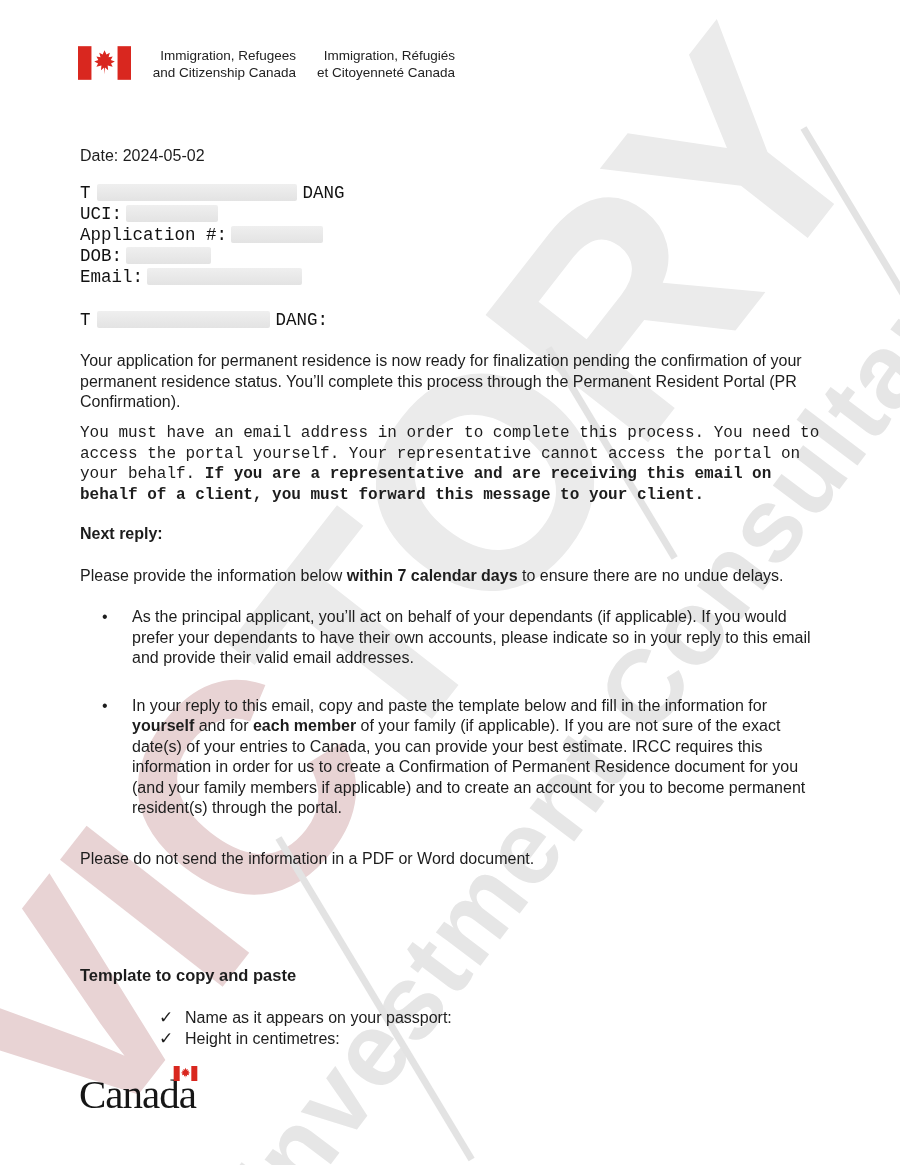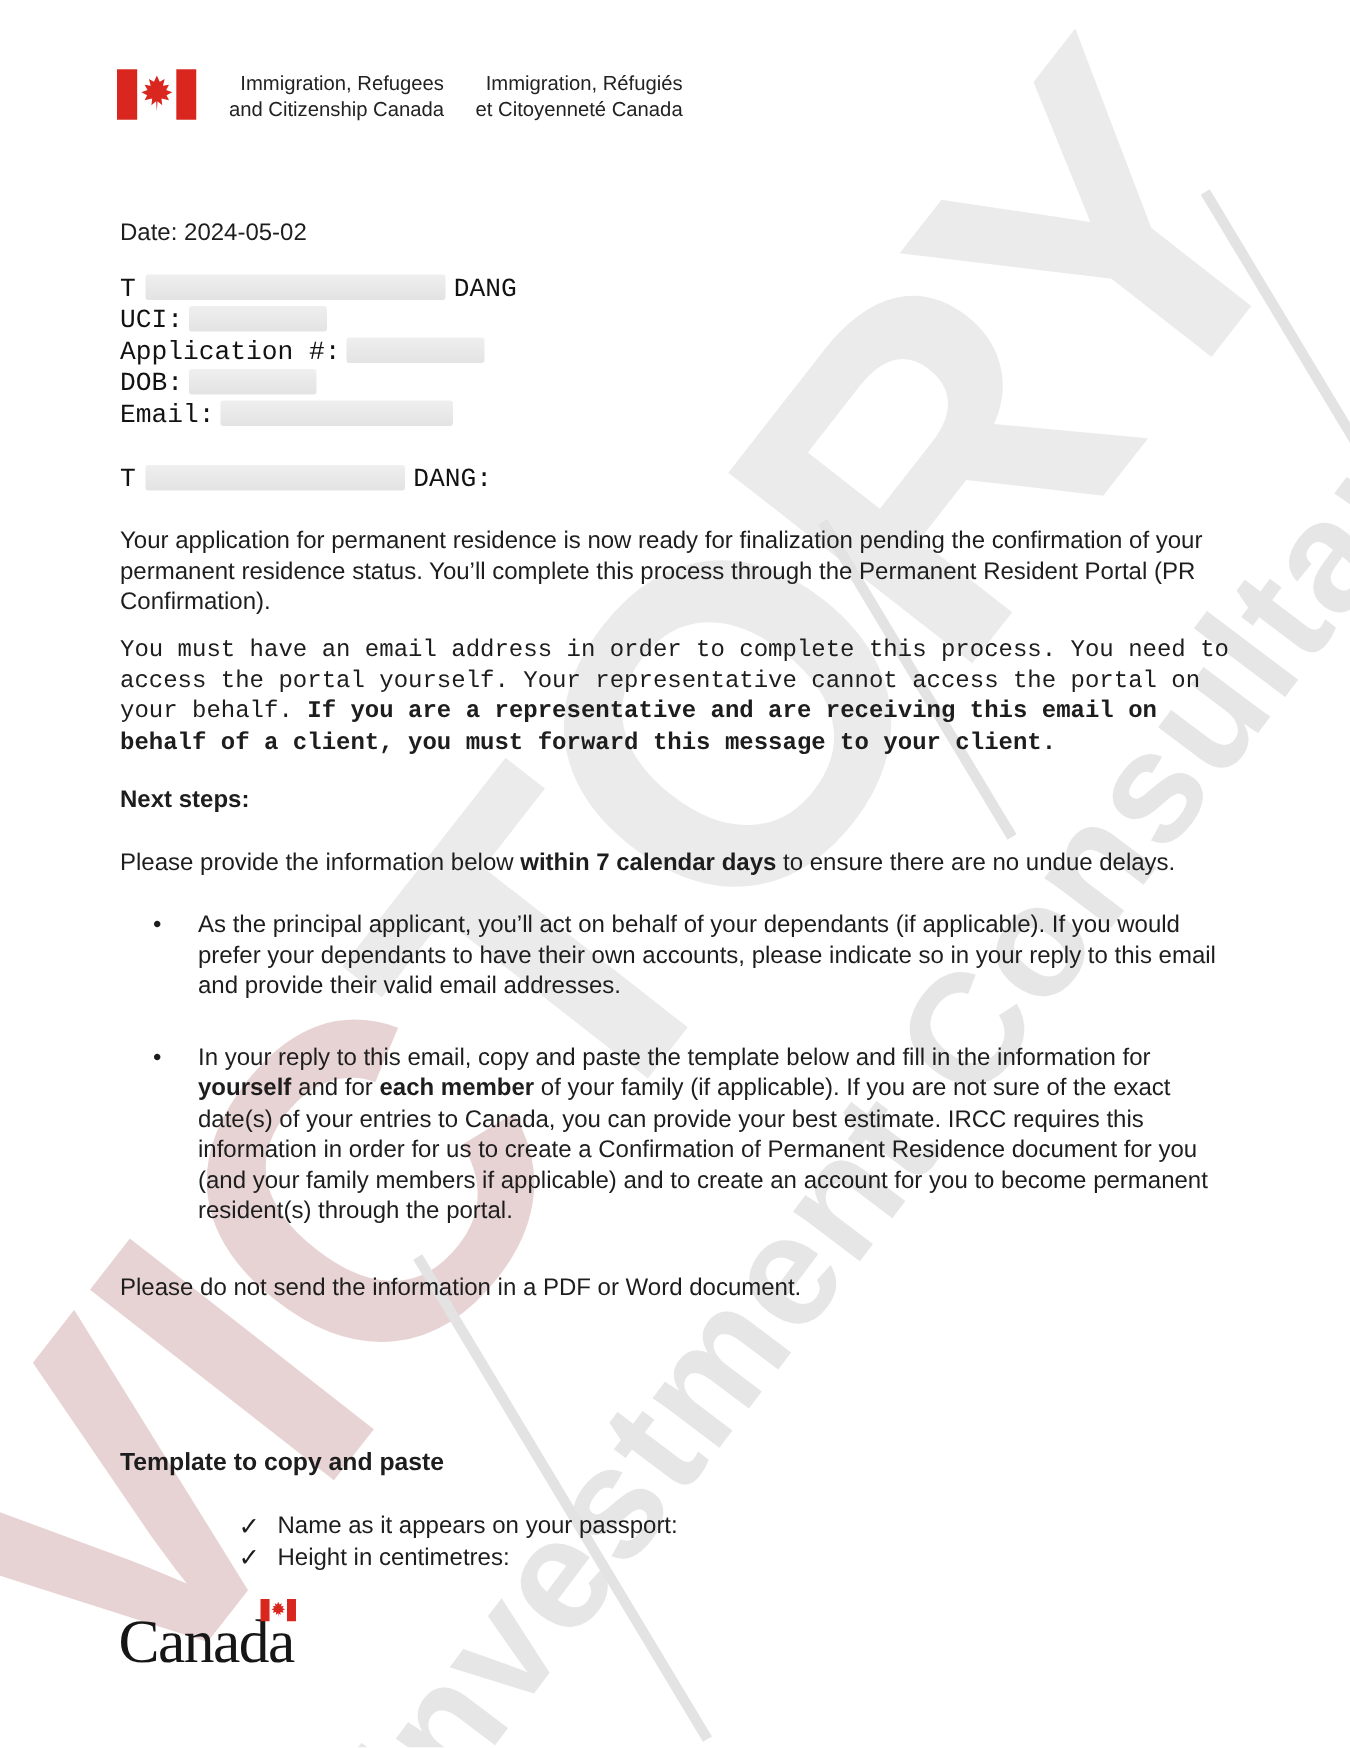--- a/index.html
+++ b/index.html
@@ -136,21 +136,21 @@
         <span>Email:</span><span class="redaction no-left" style="width: 155px;"></span>
       </div>
     </div>
 
     <div class="salutation serif">
       <span>T</span><span class="redaction" style="width: 173px;"></span><span>DANG:</span>
     </div>
 
     <div class="para p1"><span>Your application for permanent residence is now ready for finalization pending the confirmation of your permanent residence status. You’ll complete this process through the Permanent Resident Portal (PR Confirmation).</span></div>
     <div class="para p2"><span>You must have an email address in order to complete this process. You need to access the portal yourself. Your representative cannot access the portal on your behalf. </span><span class="b">If you are a representative and are receiving this email on behalf of a client, you must forward this message to your client.</span></div>
-    <div class="heading h-next">Next steps:</div>
+    <div class="heading h-next">Next reply:</div>
     <div class="para p3"><span>Please provide the information below </span><span class="b">within 7 calendar days</span><span> to ensure there are no undue delays.</span></div>
 
     <div class="bullet-list">
       <div class="bullet-item">
         <span class="bullet-marker">•</span>
         <span class="bullet-text"><span>As the principal applicant, you’ll act on behalf of your dependants (if applicable). If you would prefer your dependants to have their own accounts, please indicate so in your reply to this email and provide their valid email addresses.</span></span>
       </div>
       <div class="bullet-item">
         <span class="bullet-marker">•</span>
         <span class="bullet-text"><span>In your reply to this email, copy and paste the template below and fill in the information for </span><span class="b">yourself</span><span> and for </span><span class="b">each member</span><span> of your family (if applicable). If you are not sure of the exact date(s) of your entries to Canada, you can provide your best estimate. IRCC requires this information in order for us to create a Confirmation of Permanent Residence document for you (and your family members if applicable) and to create an account for you to become permanent resident(s) through the portal.</span></span>

